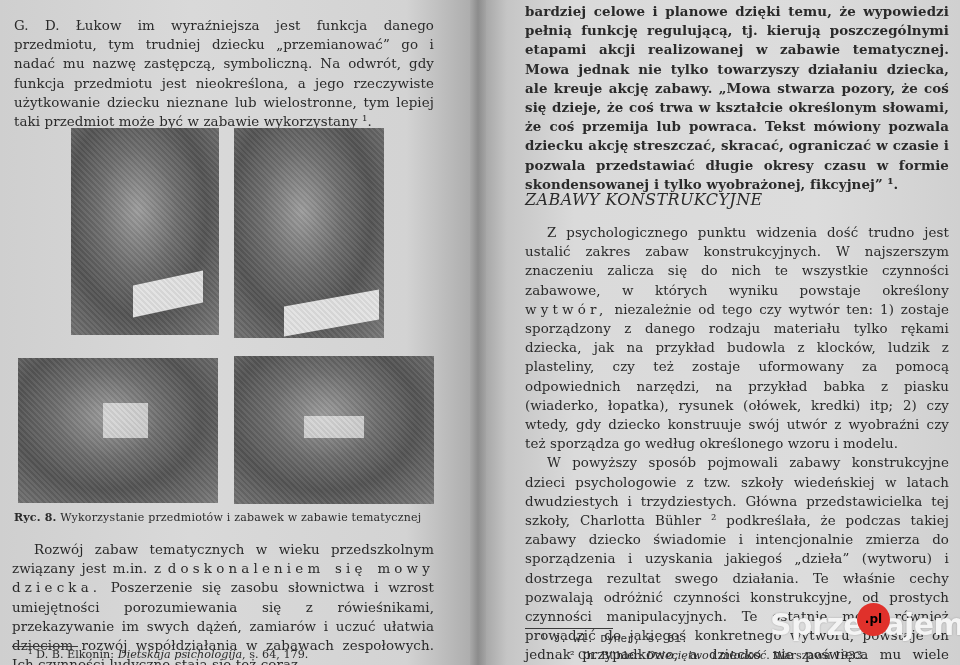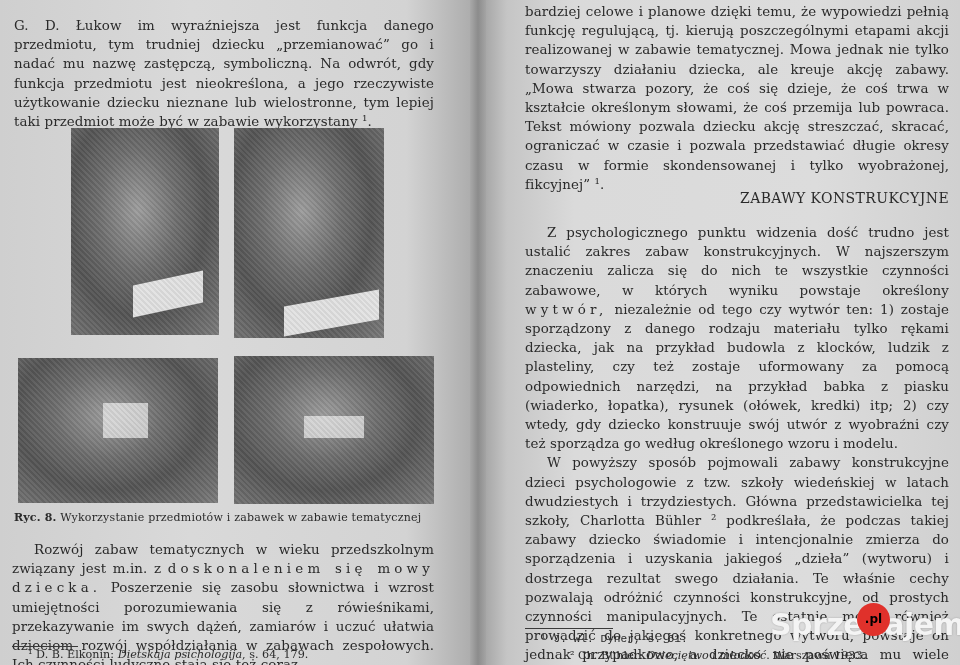--- a/index.html
+++ b/index.html
@@ -20,22 +20,22 @@
   .ph3{left:2px;top:232px;width:200px;height:145px;}
   .ph4{left:218px;top:230px;width:200px;height:148px;}
   .sheet{position:absolute;background:#e6e6e6;opacity:0.9;}
   .caption{position:absolute;left:14px;top:511px;width:420px;font-size:11px;letter-spacing:0.2px;white-space:nowrap;}
   .caption b{font-weight:bold;}
   .left-bottom{position:absolute;left:12px;top:540px;width:422px;}
   .spaced{letter-spacing:4.2px;}
   .fn-rule{position:absolute;height:1px;background:#3a3a3a;}
   .footnote{position:absolute;font-size:11.2px;white-space:nowrap;}
   .footnote i{font-style:italic;margin-top:32px;}
-  .right-top{position:absolute;left:525px;top:2px;width:424px;}
-  .heading{position:absolute;left:525px;top:190px;width:424px;text-align:right;font-size:14px;letter-spacing:0.4px;}
+  .right-top{position:absolute;left:525px;top:2px;width:424px;font-weight:bold;}
+  .heading{position:absolute;left:525px;top:190px;width:424px;text-align:left;font-size:16px;letter-spacing:0.4px;font-style:italic;}
   .right-main{position:absolute;left:525px;top:223px;width:424px;}
   .watermark{position:absolute;left:770px;top:607px;font-family:"DejaVu Sans","Liberation Sans",sans-serif;font-weight:bold;font-size:30px;color:#f4f4f4;letter-spacing:-0.5px;text-shadow:0 0 2px rgba(0,0,0,0.25);}
   .wm-badge{position:absolute;left:857px;top:603px;width:33px;height:33px;border-radius:50%;background:#e0312b;color:#000000;font-family:"DejaVu Sans","Liberation Sans",sans-serif;font-weight:bold;font-size:12px;line-height:33px;text-align:center;}
 </style>
 </head>
 <body>
 
 <div class="page page-left"></div>
 <div class="page page-right"></div>
 <div class="spine"></div>

